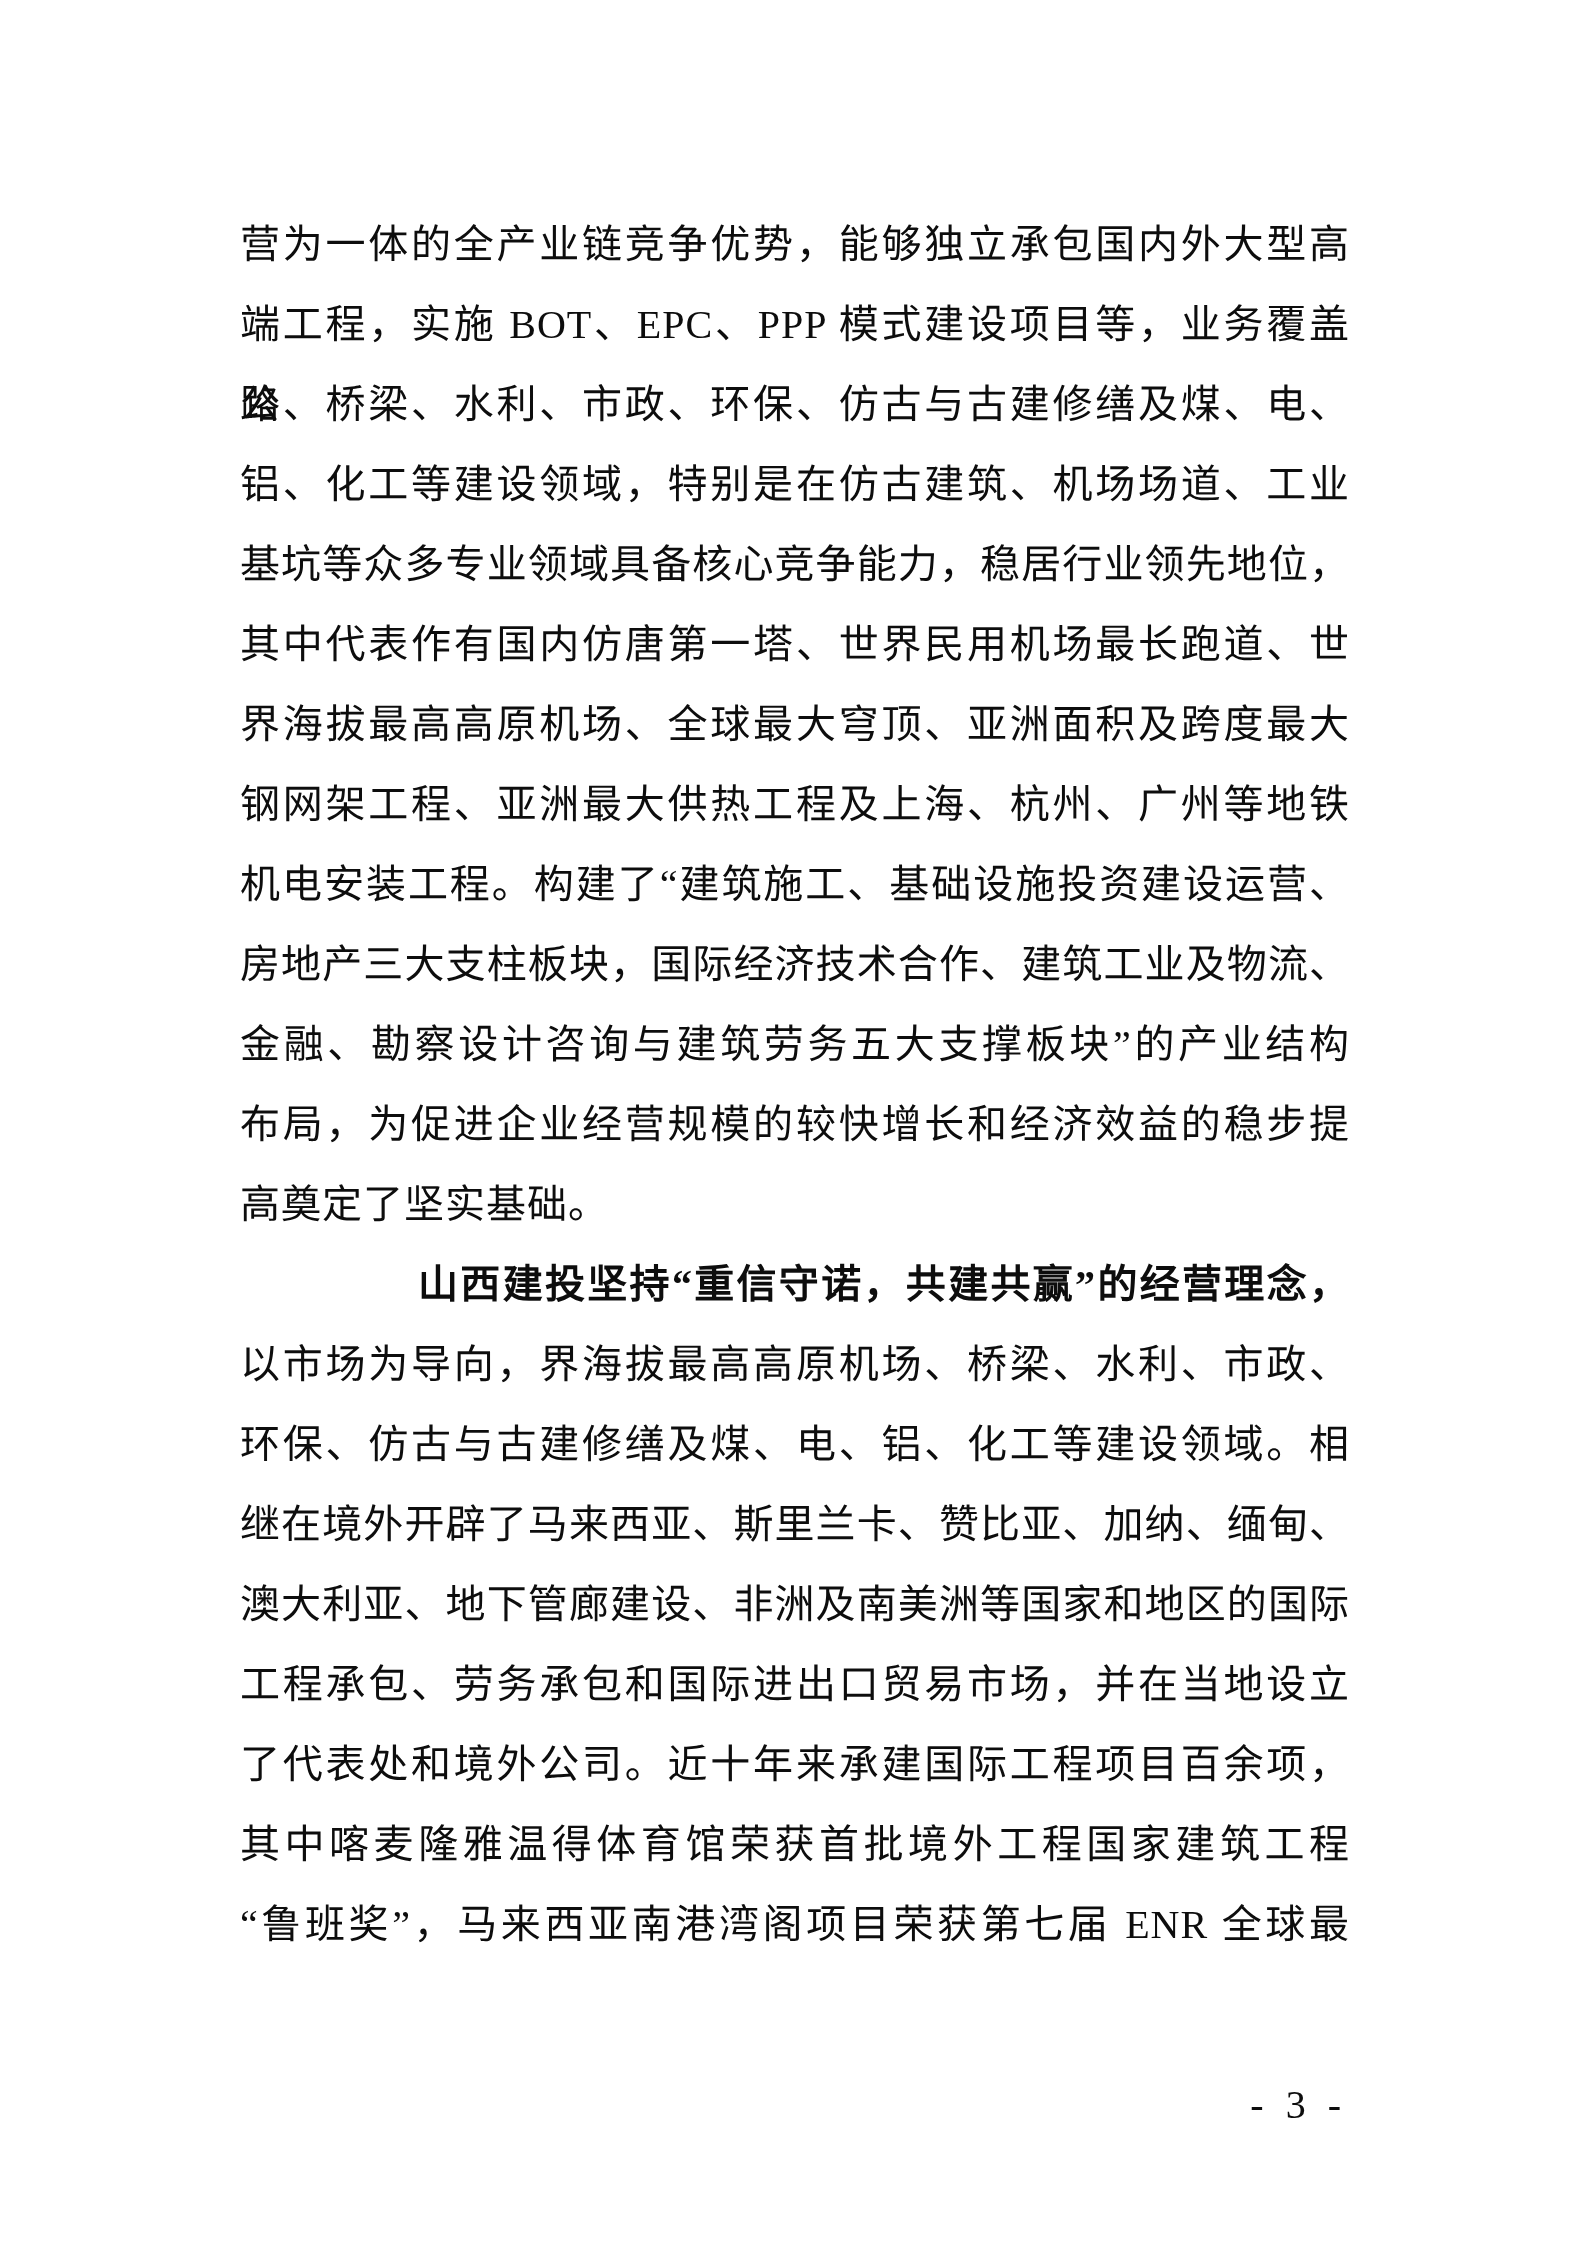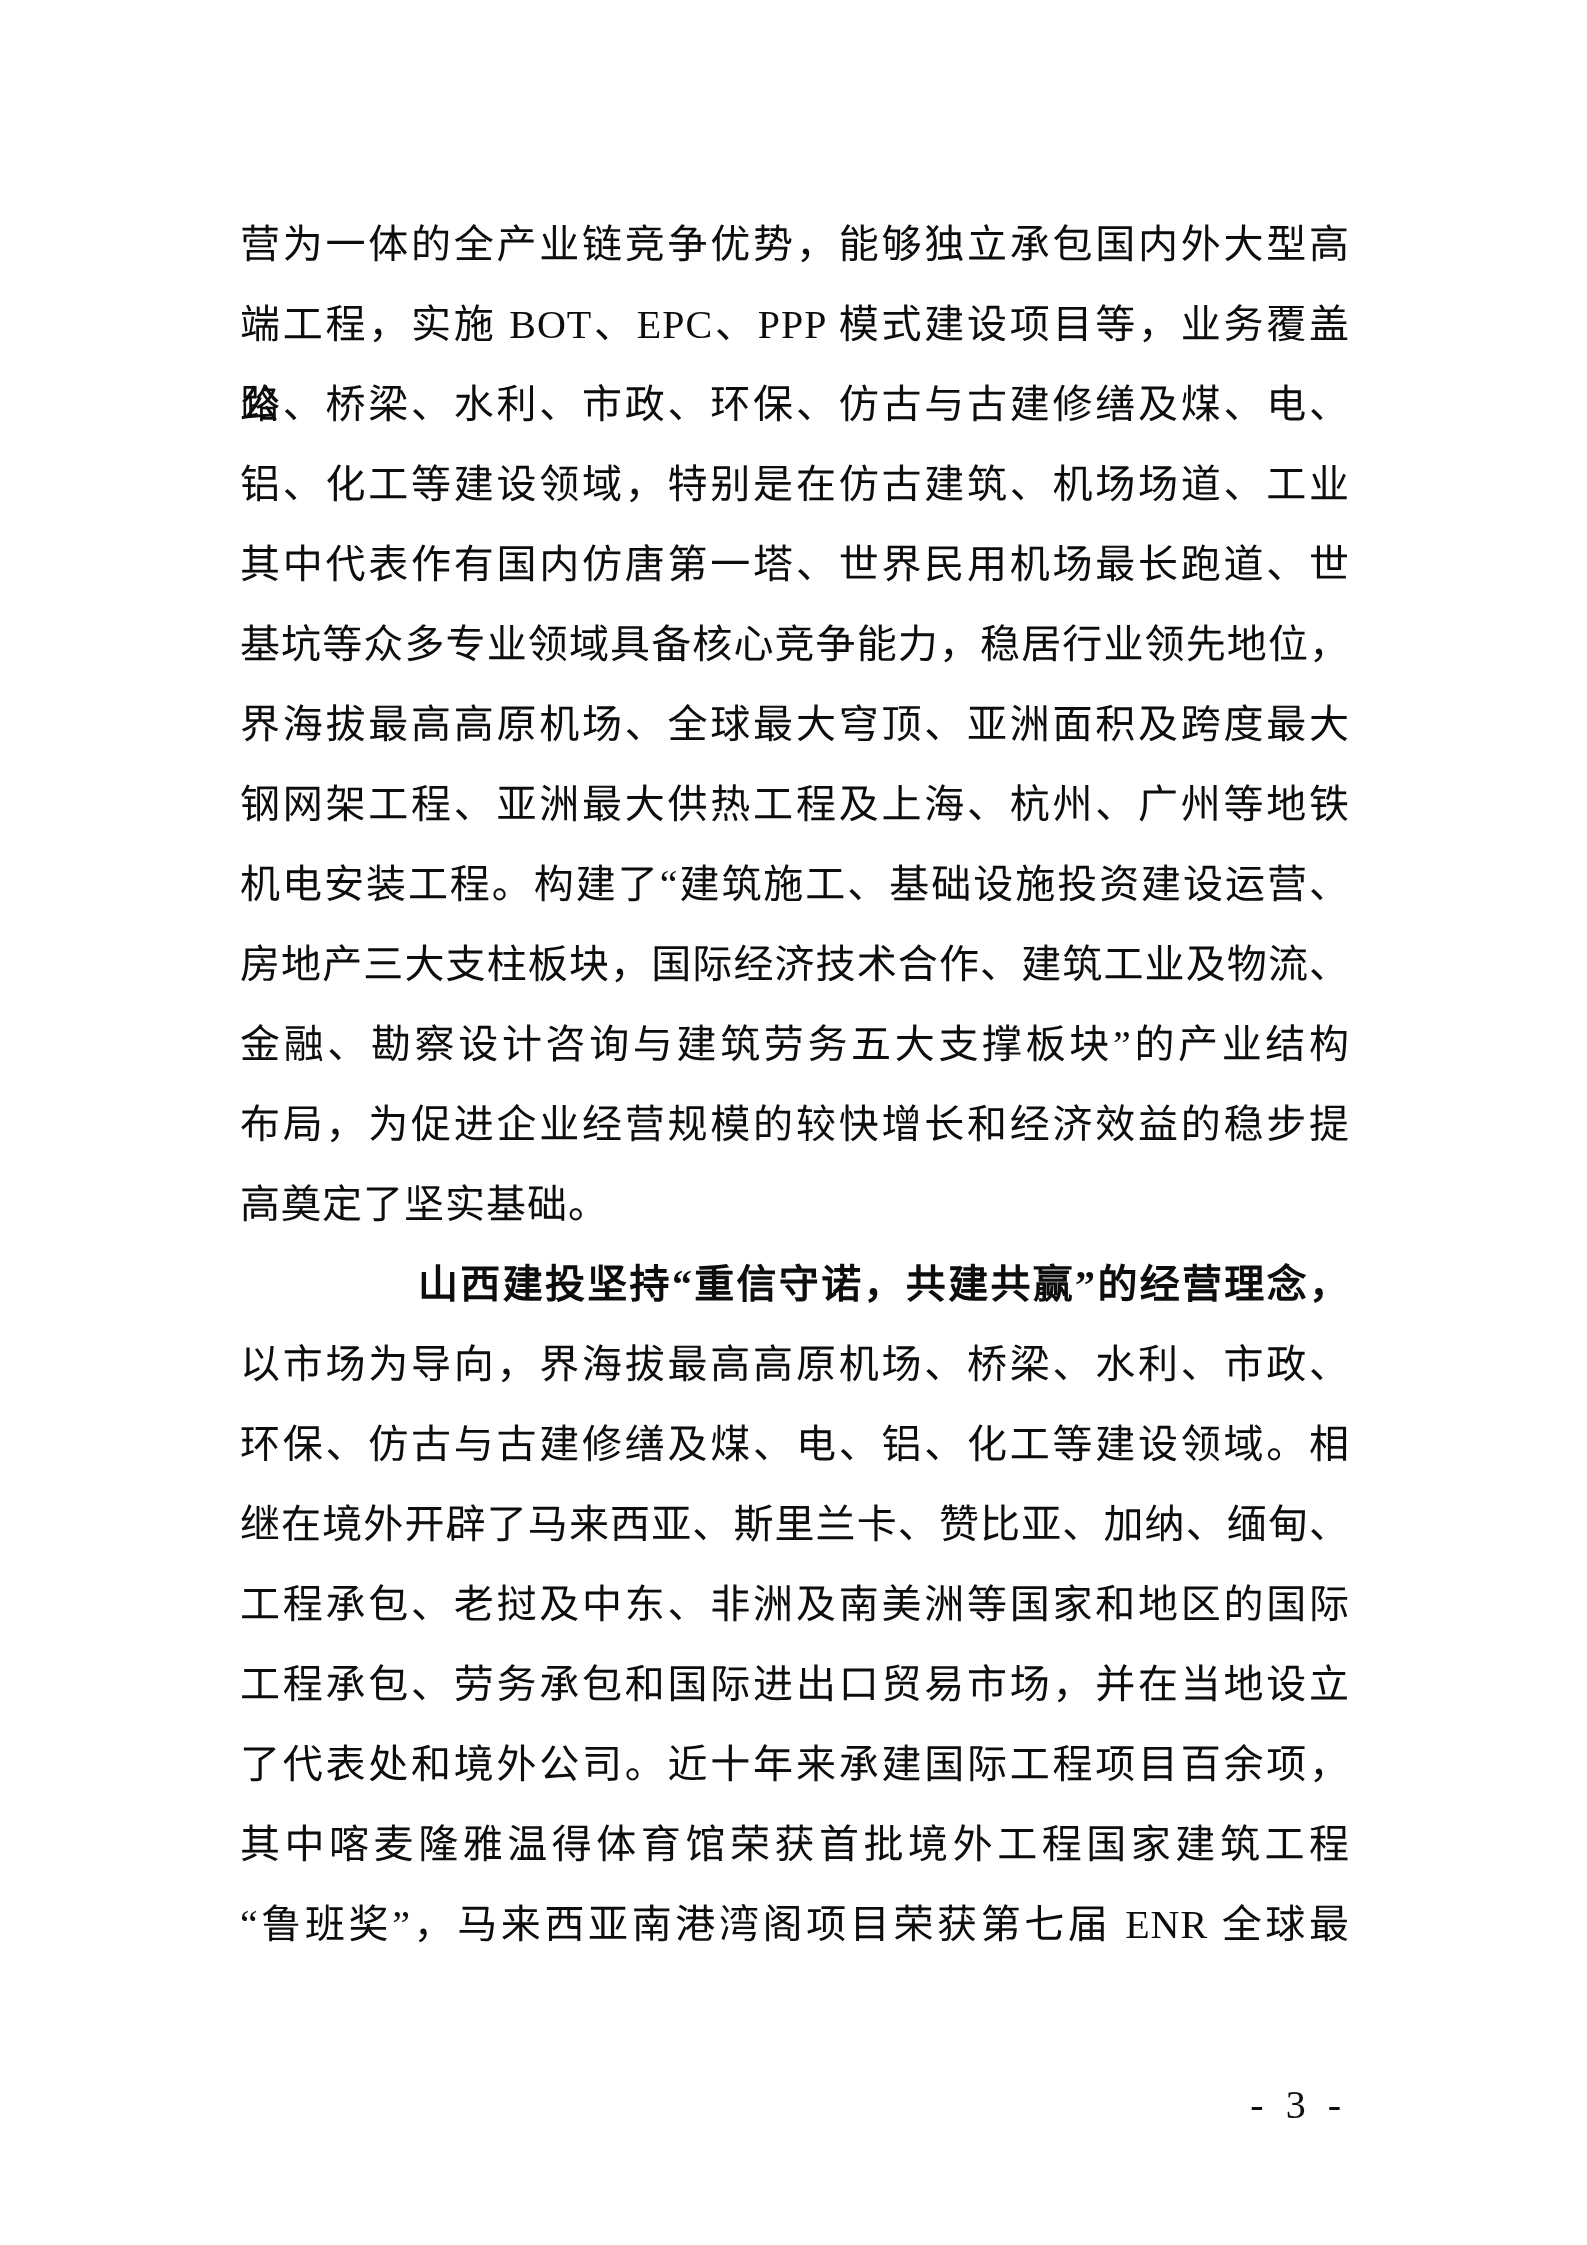--- a/index.html
+++ b/index.html
@@ -49,33 +49,33 @@
 </style>
 </head>
 <body>
 
 <div class="page">
   <div class="text-block">
       <div class="line">营为一体的全产业链竞争优势，能够独立承包国内外大型高</div>
       <div class="line">端工程，实施 BOT、EPC、PPP 模式建设项目等，业务覆盖公</div>
       <div class="line">路、桥梁、水利、市政、环保、仿古与古建修缮及煤、电、</div>
       <div class="line">铝、化工等建设领域，特别是在仿古建筑、机场场道、工业</div>
+      <div class="line">基坑等众多专业领域具备核心竞争能力，稳居行业领先地位，</div>
       <div class="line">其中代表作有国内仿唐第一塔、世界民用机场最长跑道、世</div>
-      <div class="line">基坑等众多专业领域具备核心竞争能力，稳居行业领先地位，</div>
       <div class="line">界海拔最高高原机场、全球最大穹顶、亚洲面积及跨度最大</div>
       <div class="line">钢网架工程、亚洲最大供热工程及上海、杭州、广州等地铁</div>
       <div class="line">机电安装工程。构建了“建筑施工、基础设施投资建设运营、</div>
       <div class="line">房地产三大支柱板块，国际经济技术合作、建筑工业及物流、</div>
       <div class="line">金融、勘察设计咨询与建筑劳务五大支撑板块”的产业结构</div>
       <div class="line">布局，为促进企业经营规模的较快增长和经济效益的稳步提</div>
       <div class="line no-justify">高奠定了坚实基础。</div>
       <div class="line indent">山西建投坚持“重信守诺，共建共赢”的经营理念，</div>
       <div class="line">以市场为导向，界海拔最高高原机场、桥梁、水利、市政、</div>
       <div class="line">环保、仿古与古建修缮及煤、电、铝、化工等建设领域。相</div>
       <div class="line">继在境外开辟了马来西亚、斯里兰卡、赞比亚、加纳、缅甸、</div>
-      <div class="line">工程承包、老挝及中东、非洲及南美洲等国家和地区的国际</div>
+      <div class="line">澳大利亚、地下管廊建设、非洲及南美洲等国家和地区的国际</div>
       <div class="line">工程承包、劳务承包和国际进出口贸易市场，并在当地设立</div>
       <div class="line">了代表处和境外公司。近十年来承建国际工程项目百余项，</div>
       <div class="line">其中喀麦隆雅温得体育馆荣获首批境外工程国家建筑工程</div>
       <div class="line">“鲁班奖”，马来西亚南港湾阁项目荣获第七届 ENR 全球最</div>
     </div>
   <div class="page-number">- 3 -</div>
 </div>
 
 </body></html>

